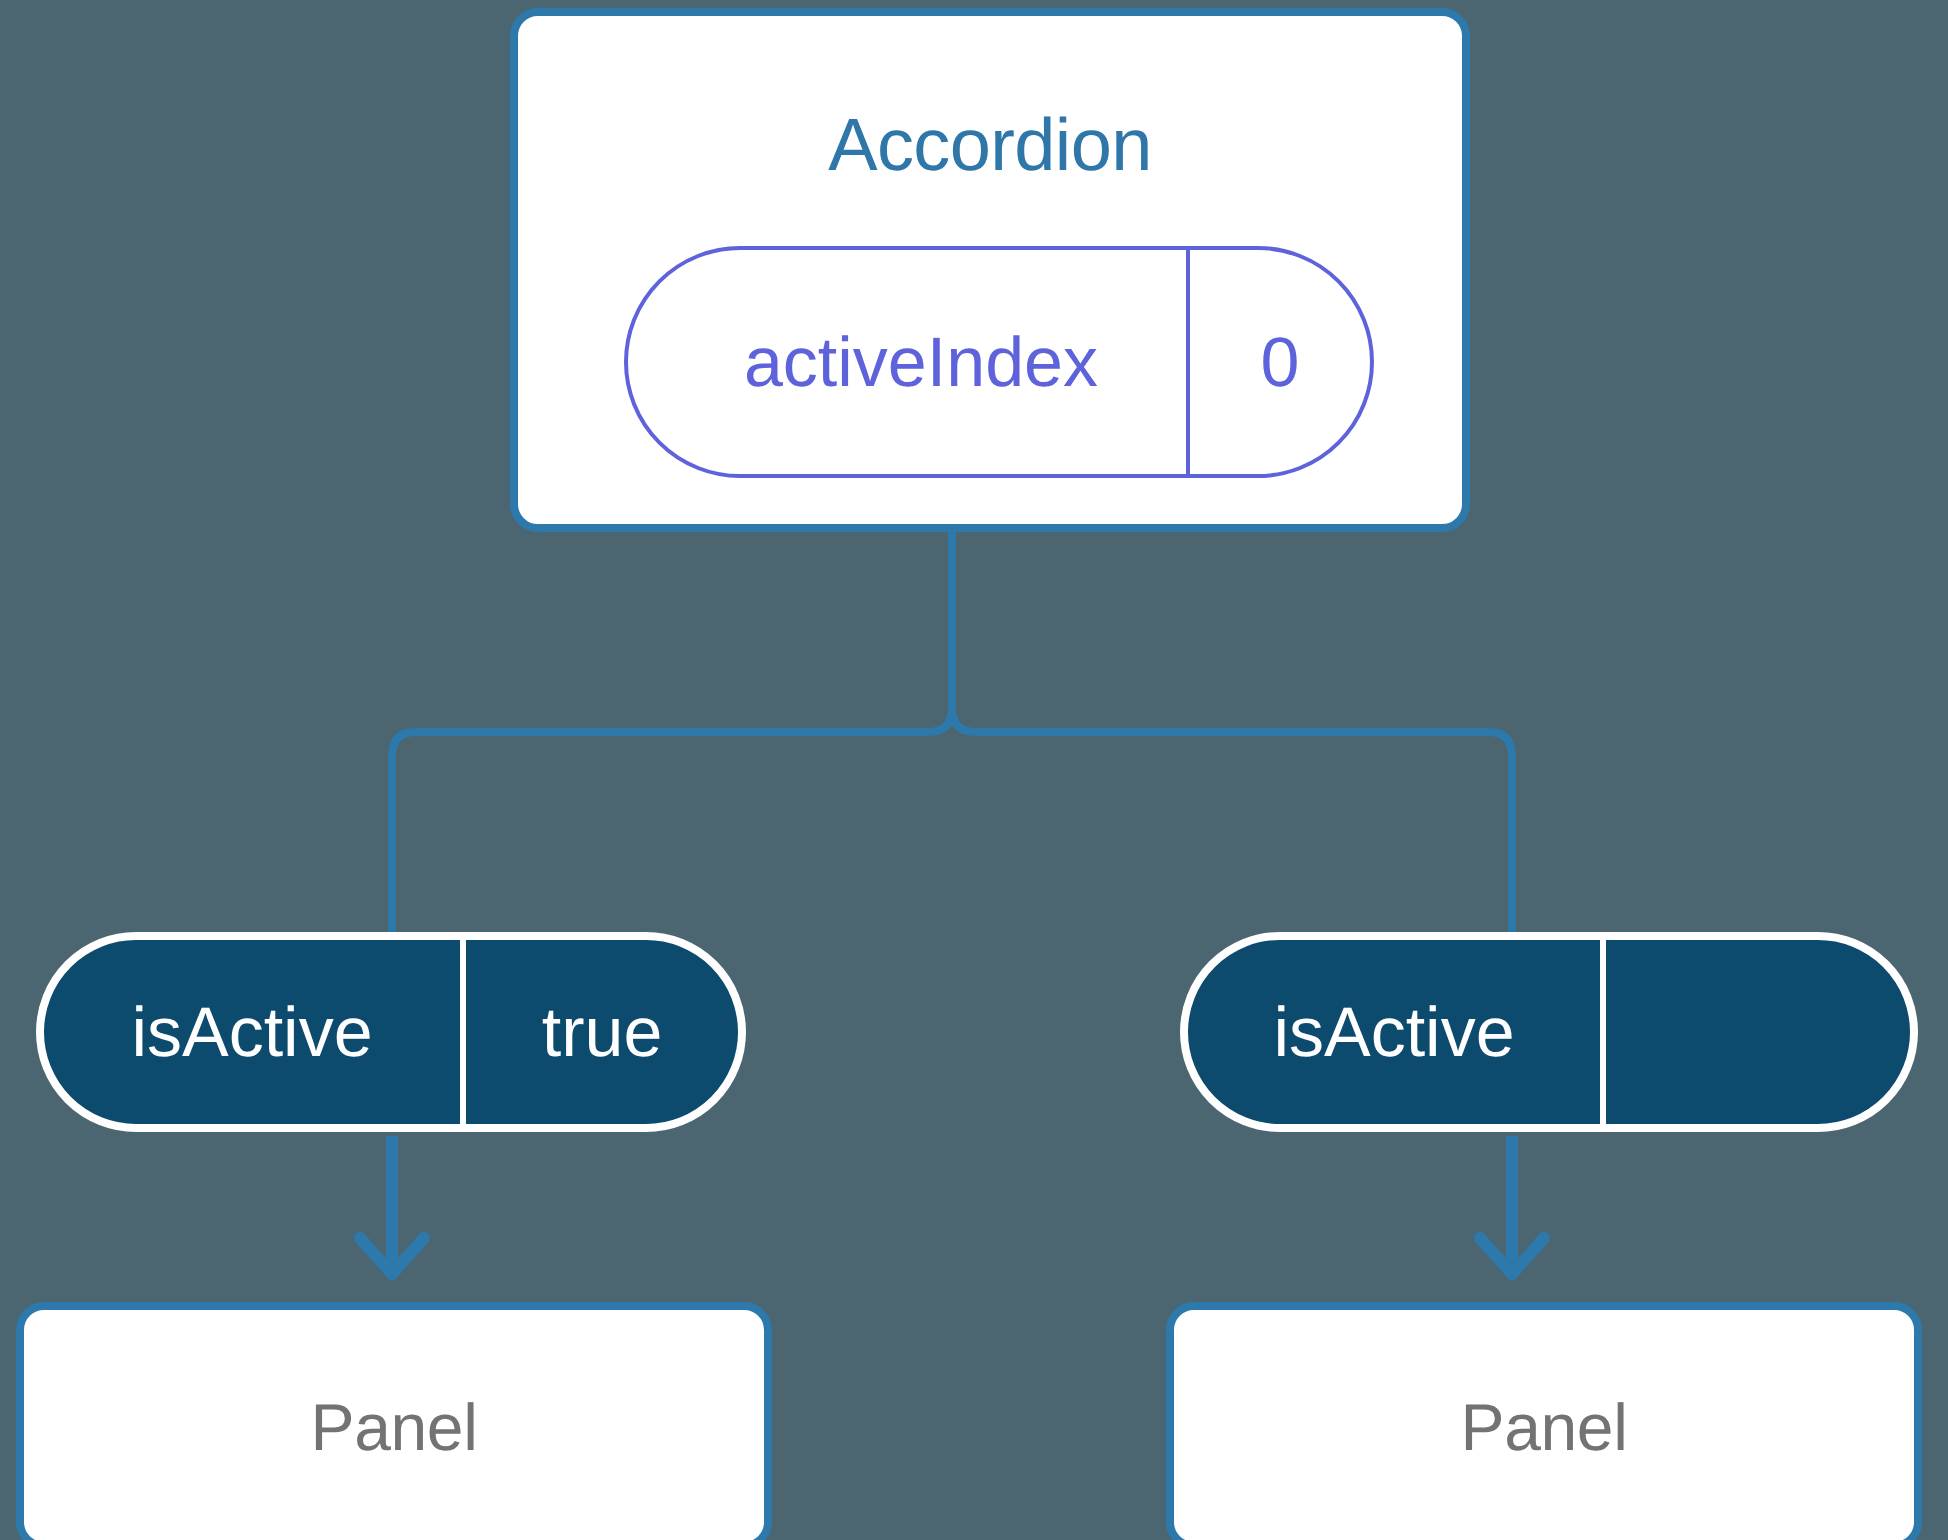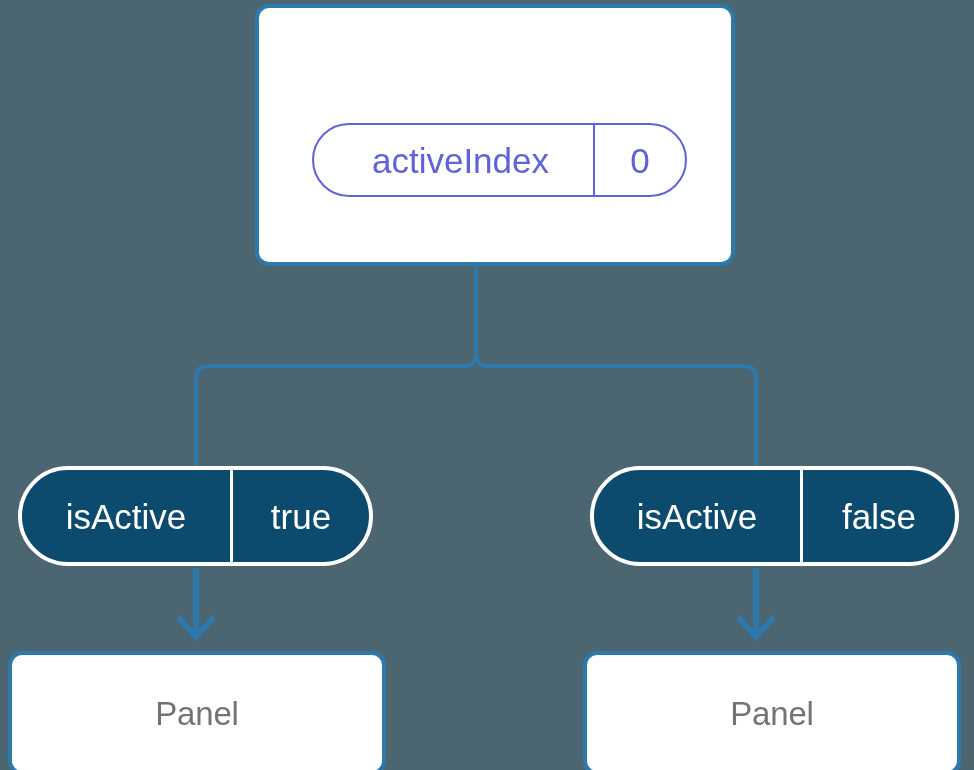--- a/index.html
+++ b/index.html
@@ -62,21 +62,21 @@
     box-sizing: border-box;
     border: 2px solid #5f63db;
     border-radius: 999px;
     background: #ffffff;
     overflow: hidden;
   }
   #accordion-state-pill {
     left: 53px;
     top: 115px;
     width: 375px;
-    height: 74px;
+    height: 116px;
   }
   .pill-outline .pill-key,
   .pill-outline .pill-val {
     display: flex;
     align-items: center;
     justify-content: center;
     color: #5f63db;
     font-size: 35px;
     line-height: 1;
     box-sizing: border-box;
@@ -163,35 +163,35 @@
     <path d="M 476 266 L 476 354 Q 476 366 488 366 L 744 366 Q 756 366 756 378 L 756 468" fill="none" stroke="#2d79ac" stroke-width="4" stroke-linecap="butt"></path>
 
     <path d="M 196 568 L 196 636" fill="none" stroke="#2d79ac" stroke-width="6"></path>
     <path d="M 180 619 L 196 637 L 212 619" fill="none" stroke="#2d79ac" stroke-width="6" stroke-linecap="round" stroke-linejoin="round"></path>
 
     <path d="M 756 568 L 756 636" fill="none" stroke="#2d79ac" stroke-width="6"></path>
     <path d="M 740 619 L 756 637 L 772 619" fill="none" stroke="#2d79ac" stroke-width="6" stroke-linecap="round" stroke-linejoin="round"></path>
   </svg>
 
   <div id="accordion-card" class="component-card">
+    <div class="component-title">Accordion</div>
 
     <div id="accordion-state-pill" class="pill-outline">
       <div class="pill-key">activeIndex</div>
       <div class="pill-val">0</div>
     </div>
   </div>
 
   <div id="left-isactive-pill" class="pill-filled">
     <div class="pill-key">isActive</div>
     <div class="pill-val">true</div>
   </div>
 
   <div id="right-isactive-pill" class="pill-filled">
     <div class="pill-key">isActive</div>
-    <div class="pill-val">false</div>
   </div>
 
   <div id="left-panel-card" class="component-card">
     <div class="leaf-title">Panel</div>
   </div>
 
   <div id="right-panel-card" class="component-card">
     <div class="leaf-title">Panel</div>
   </div>
 

